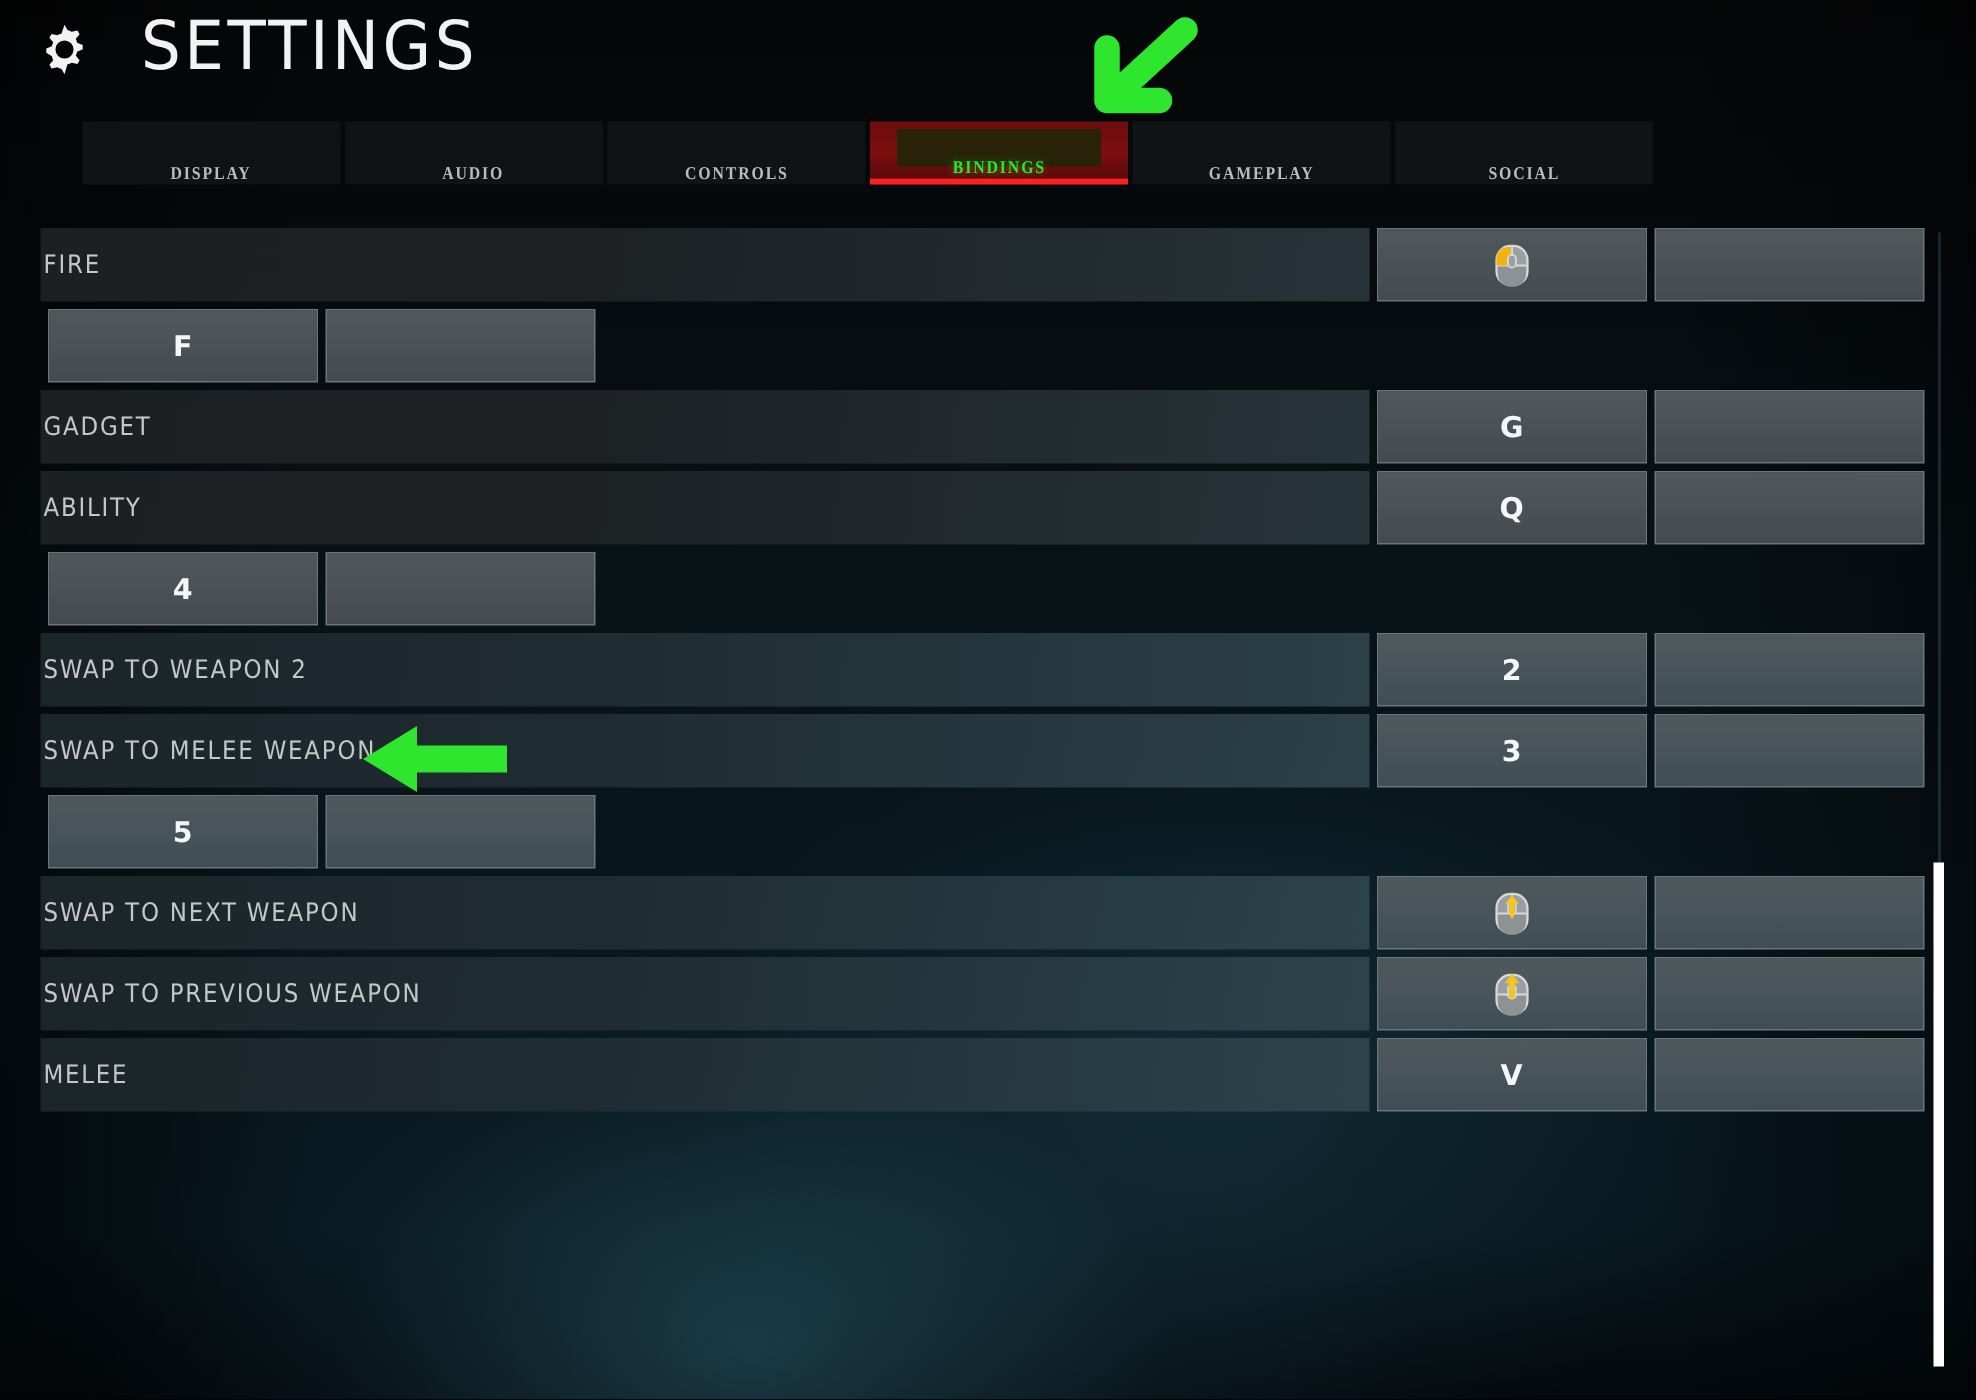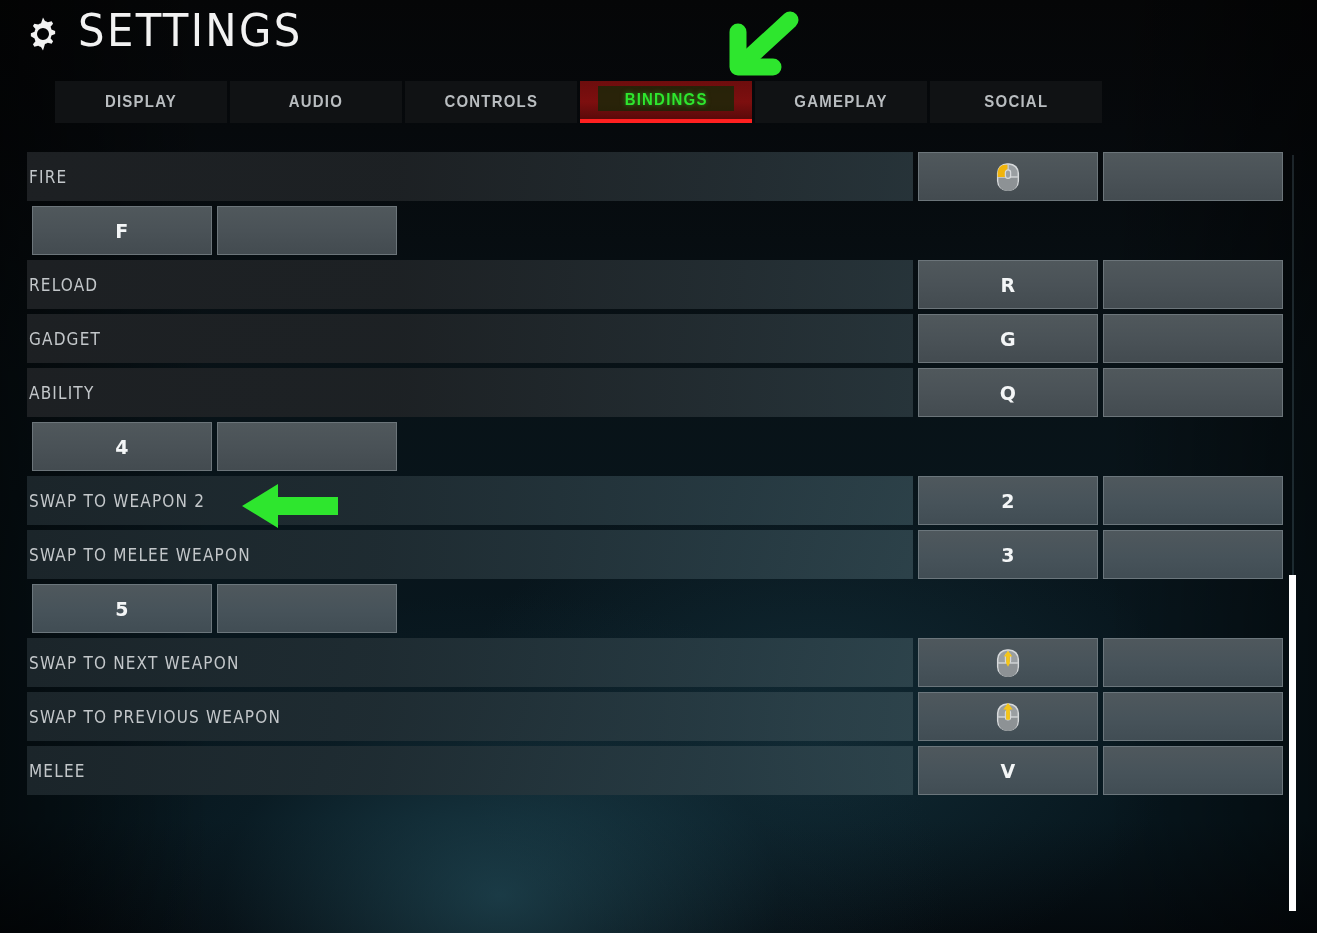--- a/index.html
+++ b/index.html
@@ -33,22 +33,22 @@
     background: linear-gradient(to right, rgba(0,0,0,0.55) 0%, rgba(0,0,0,0.0) 16%, rgba(0,0,0,0.0) 84%, rgba(0,0,0,0.45) 100%);
     pointer-events:none;
   }
 
   
   .header {
     position: absolute;
     left: 24px;
     top: 8px;
     display: flex;
-    align-items: center;
-    gap: 16px;
+    align-items: flex-start;
+    gap: 32px;
     z-index: 5;
   }
   .gear-icon {
     width: 38px;
     height: 38px;
     display: block;
     margin-top: 6px;
   }
   .page-title {
     color: #f2f2f2;
@@ -69,27 +69,27 @@
     top: 81px;
     display: flex;
     gap: 3px;
     z-index: 5;
   }
   .tab {
     height: 42px;
     min-width: 172px;
     background: #101214;
     display: flex;
-    align-items: center;
+    align-items: flex-end;
     justify-content: center;
     color: #b9bdc0;
-    font-size: 17px;
+    font-size: 12px;
     font-weight: 700;
     letter-spacing: 1.4px;
-    font-family: Liberation Sans, sans-serif;
+    font-family: Liberation Serif, serif;
     transform-origin: center;
     box-sizing: border-box;
     position: relative;
     cursor: pointer;
   }
   .tab .tab-label { transform: scaleX(0.88); display:block; white-space:nowrap;}
   .tab.active {
     background: linear-gradient(to bottom, #6d0d0d 0%, #7d0f0f 55%, #5a0a0a 100%);
     border-bottom: 4px solid #ff2020;
   }
@@ -262,31 +262,20 @@
       <div class="row">
         <div class="keycell">
           <span class="key-text">F</span>
         </div>
         <div class="keycell empty">
           <span class="key-text"></span>
         </div>
       </div>
       <div class="row">
         <div class="row-label">
-          <span class="label-text">RELOAD</span>
-        </div>
-        <div class="keycell">
-          <span class="key-text">R</span>
-        </div>
-        <div class="keycell empty">
-          <span class="key-text"></span>
-        </div>
-      </div>
-      <div class="row">
-        <div class="row-label">
           <span class="label-text">GADGET</span>
         </div>
         <div class="keycell">
           <span class="key-text">G</span>
         </div>
         <div class="keycell empty">
           <span class="key-text"></span>
         </div>
       </div>
       <div class="row">

